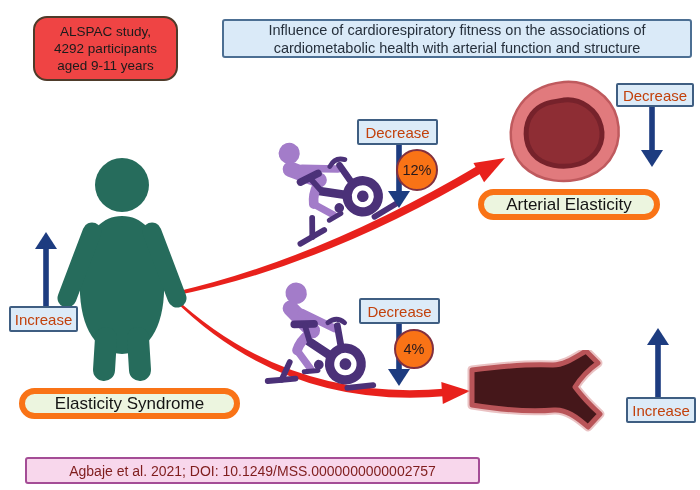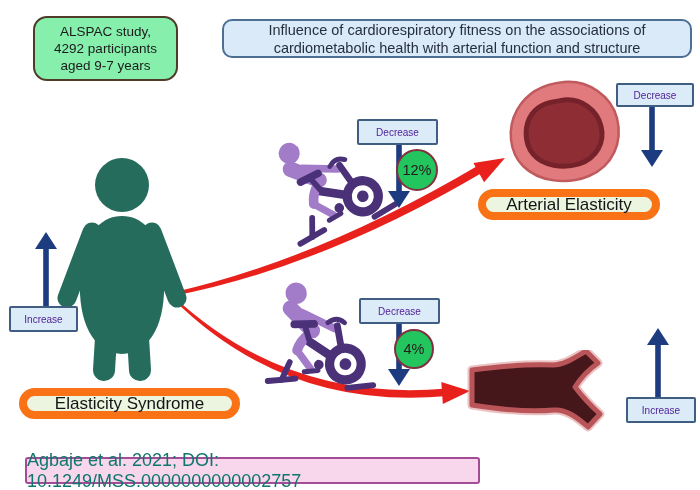--- a/index.html
+++ b/index.html
@@ -4,78 +4,78 @@
 <style>
   html,body{margin:0;padding:0;background:#ffffff;}
   #canvas{
     position:relative;width:700px;height:490px;background:#ffffff;
     font-family:"Liberation Sans", sans-serif;color:#1b1b1b;overflow:hidden;
   }
   .abs{position:absolute;}
   
   .study-box{
     left:33px;top:16px;width:141px;height:61px;
-    background:#86efac;border:2px solid #4e3b2a;border-radius:14px;
+    background:#ef4444;border:2px solid #4e3b2a;border-radius:14px;
     display:flex;flex-direction:column;align-items:center;justify-content:center;
     font-size:13.5px;line-height:17px;text-align:center;
   }
   
   .title-banner{
     left:222px;top:19px;width:470px;height:39px;
-    background:#daeaf8;border:2px solid #4c6f93;border-radius:10px;
+    background:#daeaf8;border:2px solid #4c6f93;border-radius:3px;
     display:flex;align-items:center;justify-content:center;text-align:center;
     font-size:14.5px;line-height:18px;color:#26303c;padding:1px 8px;box-sizing:border-box;
   }
   
   .pill{
-    background:#ecf5df;border:8px solid #f97316;border-radius:17px;
+    background:#ecf5df;border:6px solid #f97316;border-radius:17px;
     display:flex;align-items:center;justify-content:center;
     font-size:17px;color:#141414;box-sizing:border-box;
   }
   .pill-metabolic{left:19px;top:388px;width:221px;height:31px;}
   .pill-elasticity{left:478px;top:189px;width:182px;height:31px;}
   .pill-stiffness{left:452px;top:424px;width:182px;height:32px;}
   
   .fx-label{
     background:#dcebf8;border:2px solid #3f5e82;border-radius:2px;
     display:flex;align-items:center;justify-content:center;
-    font-size:10px;color:#4c1d95;box-sizing:border-box;
+    font-size:15px;color:#c2410c;box-sizing:border-box;
   }
   .lbl-increase-left{left:9px;top:306px;width:69px;height:26px;}
   .lbl-decrease-top{left:357px;top:119px;width:81px;height:26px;}
   .lbl-decrease-right{left:616px;top:83px;width:78px;height:24px;}
   .lbl-decrease-bottom{left:359px;top:298px;width:81px;height:26px;}
   .lbl-increase-right{left:626px;top:397px;width:70px;height:26px;}
   
   .pct{
-    background:#22c55e;border:2px solid #82303f;border-radius:50%;
+    background:#f97316;border:2px solid #82303f;border-radius:50%;
     display:flex;align-items:center;justify-content:center;
     font-size:14.5px;color:#27191c;box-sizing:border-box;z-index:6;
   }
   .pct-12{left:396px;top:149px;width:42px;height:42px;}
   .pct-4{left:394px;top:329px;width:40px;height:40px;}
   
   .citation{
     left:25px;top:457px;width:455px;height:27px;
     background:#f8d7ec;border:2px solid #a44d96;border-radius:3px;
     display:flex;align-items:center;justify-content:center;
-    font-size:18px;color:#0f766e;box-sizing:border-box;
+    font-size:14px;color:#7f1d1d;box-sizing:border-box;
   }
   svg{display:block;}
   .z1{z-index:1;} .z2{z-index:2;} .z3{z-index:3;} .z5{z-index:5;}
 </style>
 </head>
 <body>
 
 <div id="canvas">
 
   <div class="abs study-box z3">
     <span>ALSPAC study,</span>
     <span>4292 participants</span>
-    <span>aged 9-7 years</span>
+    <span>aged 9-11 years</span>
   </div>
 
   <div class="abs title-banner z3">
     <span>Influence of cardiorespiratory fitness on the associations of cardiometabolic health with arterial function and structure</span>
   </div>
 
   <svg class="abs z1" style="left:0;top:0;" width="700" height="490" viewBox="0 0 700 490">
     <g fill="#e8211c">
 
       <path d="M173,292.5 Q320,259 479,165 L482.5,172.5 Q322,267 173,296 Z"></path>

